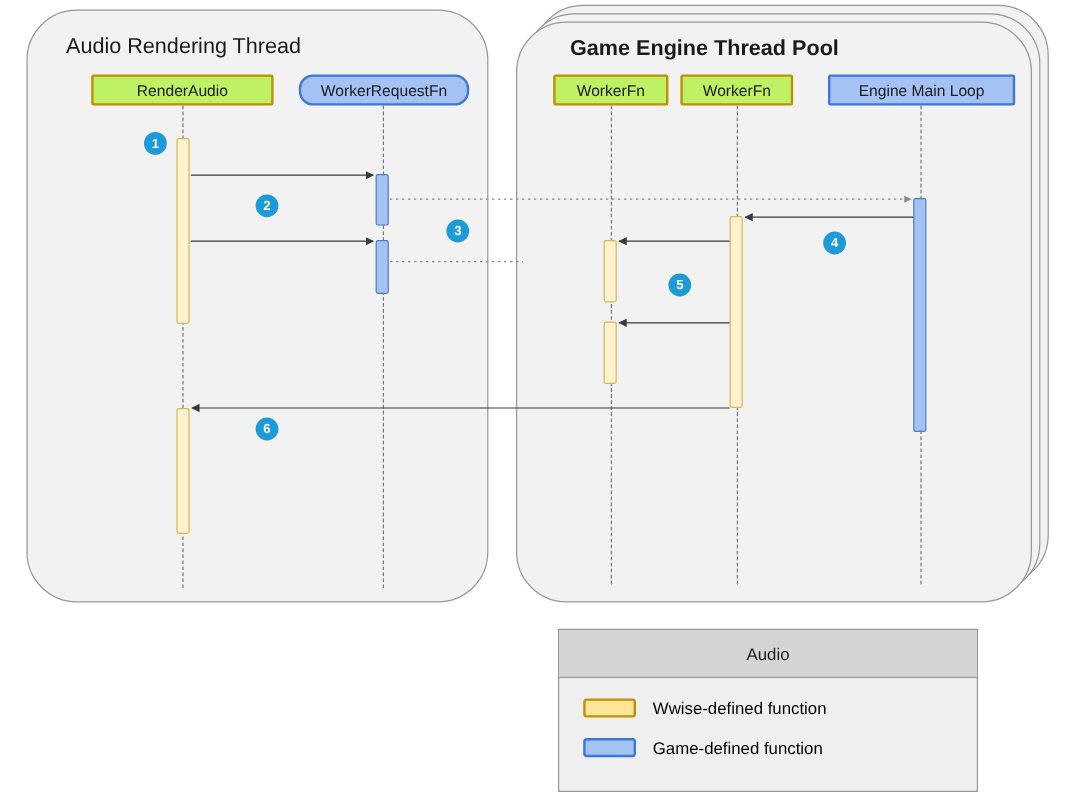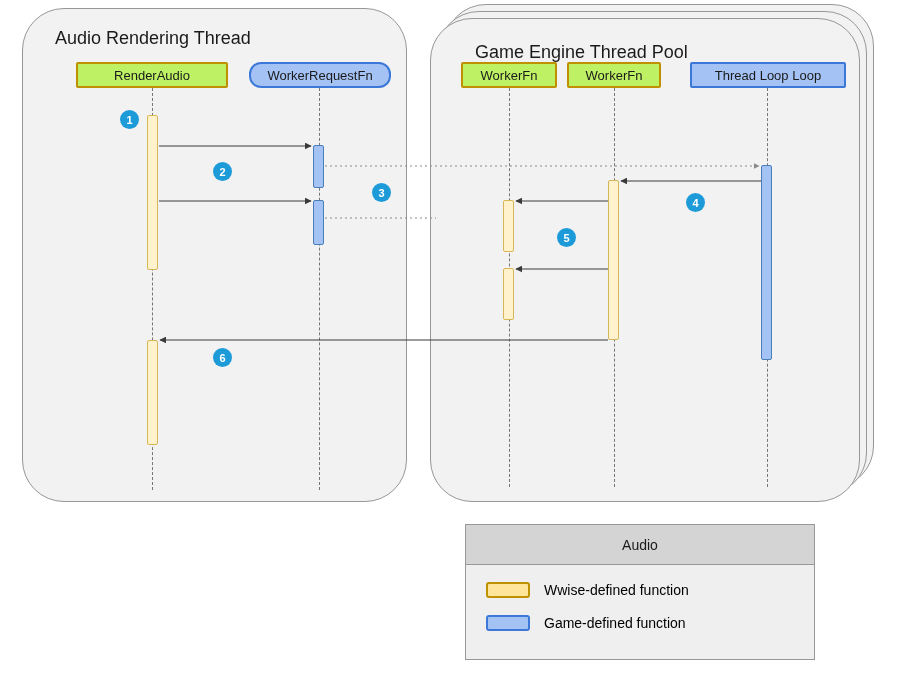--- a/index.html
+++ b/index.html
@@ -111,33 +111,33 @@
 
 <div class="canvas">
 
   <div class="container" style="left:22px; top:8px; width:385px; height:494px;"></div>
 
   <div class="container" style="left:444px; top:4px; width:430px; height:484px;"></div>
   <div class="container" style="left:437px; top:11px; width:430px; height:484px;"></div>
   <div class="container" style="left:430px; top:18px; width:430px; height:484px;"></div>
 
   <div class="container-title" style="left:55px; top:28px;">Audio Rendering Thread</div>
-  <div class="container-title" style="left:475px; top:42px;">Game Engine Thread Pool</div>
+  <div class="container-title" style="left:475px; top:30px;font-weight:bold;">Game Engine Thread Pool</div>
 
   <div class="lifeline" style="left:152px; top:88px; height:402px;"></div>
   <div class="lifeline" style="left:319px; top:88px; height:402px;"></div>
   <div class="lifeline" style="left:509px; top:88px; height:399px;"></div>
   <div class="lifeline" style="left:614px; top:88px; height:399px;"></div>
   <div class="lifeline" style="left:767px; top:88px; height:399px;"></div>
 
   <div class="lifeline-header hd-wwise" style="left:76px; top:62px; width:152px;">RenderAudio</div>
   <div class="lifeline-header hd-game" style="left:249px; top:62px; width:142px;border-radius:12px;">WorkerRequestFn</div>
   <div class="lifeline-header hd-wwise" style="left:461px; top:62px; width:96px;">WorkerFn</div>
   <div class="lifeline-header hd-wwise" style="left:567px; top:62px; width:94px;">WorkerFn</div>
-  <div class="lifeline-header hd-game" style="left:690px; top:62px; width:156px;">Thread Loop Loop</div>
+  <div class="lifeline-header hd-game" style="left:690px; top:62px; width:156px;">Engine Main Loop</div>
 
   <div class="activation bar-wwise" style="left:147px; top:115px; height:155px;"></div>
   <div class="activation bar-wwise" style="left:147px; top:340px; height:105px;"></div>
   <div class="activation bar-game" style="left:313px; top:145px; height:43px;"></div>
   <div class="activation bar-game" style="left:313px; top:200px; height:45px;"></div>
   <div class="activation bar-wwise" style="left:503px; top:200px; height:52px;"></div>
   <div class="activation bar-wwise" style="left:503px; top:268px; height:52px;"></div>
   <div class="activation bar-wwise" style="left:608px; top:180px; height:160px;"></div>
   <div class="activation bar-game" style="left:761px; top:165px; height:195px;"></div>
 

